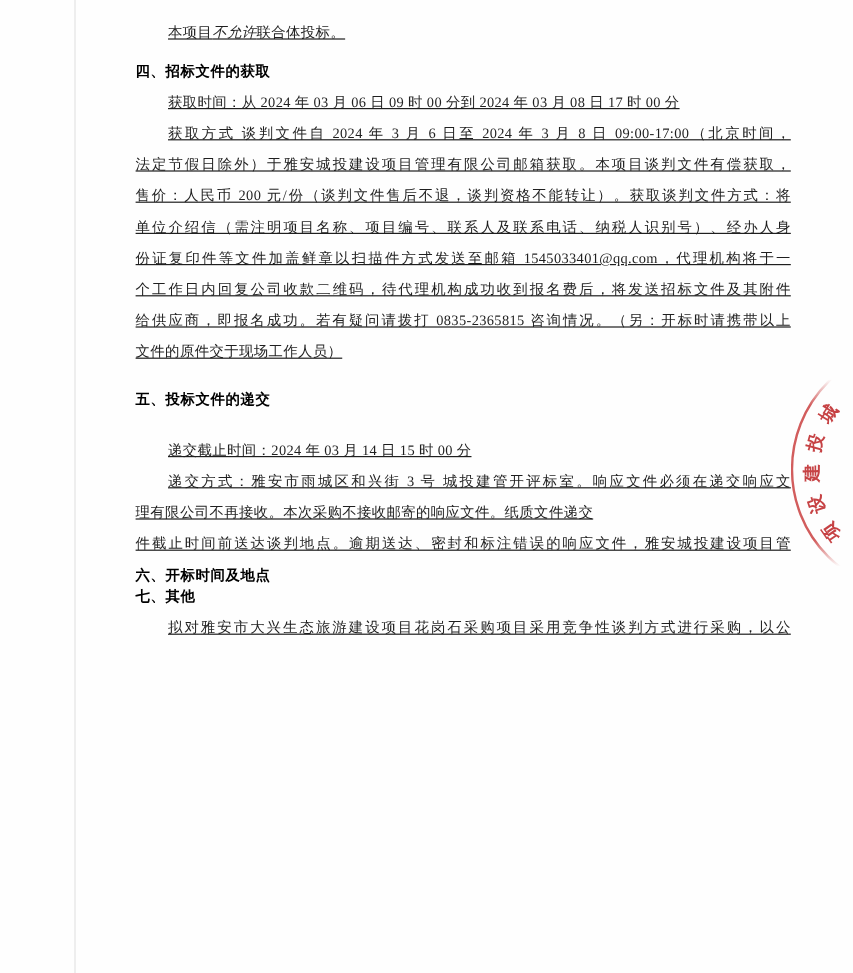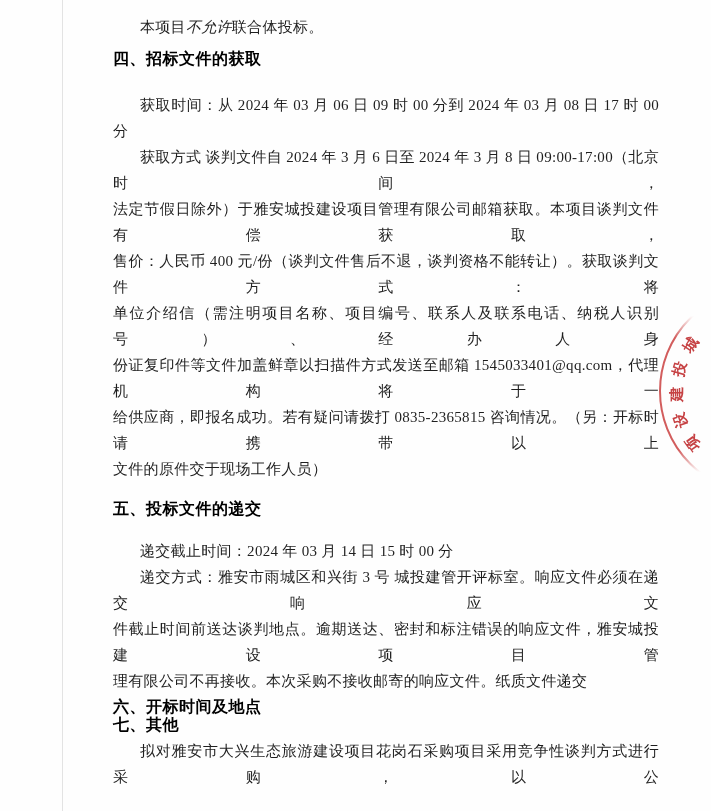--- a/index.html
+++ b/index.html
@@ -12,39 +12,40 @@
     color:#1f1f1f;
   }
   .scan-line{
     position:absolute;left:62px;top:0;width:1px;height:811px;
     background:#e3e3e3;
   }
   .content{
     position:absolute;left:113px;top:8px;width:546px;
   }
   .line{
-    font-size:15px;
+    font-size:12px;
     line-height:26px;
     text-align:justify;
     letter-spacing:0.3px;
+    text-decoration:underline;
   }
   .full{ text-align-last:justify; }
   .indent{ text-indent:27px; }
   .intro{ margin-top:6px; }
   .intro .em{ font-style:italic; }
   .heading{
     font-family:"Liberation Sans","DejaVu Sans",sans-serif;
     font-weight:bold;
-    font-size:16px;
+    font-size:12px;
     line-height:26px;
     color:#000;
     letter-spacing:0.5px;
   }
   .h4{margin-top:6px;}
-  .p4{margin-top:20px;}
+  .p4{margin-top:0;}
   .h5{margin-top:14px;}
   .p5{margin-top:16px;}
   .h6{margin-top:0px;}
   .p6{margin-top:-8px;}
   .h7{margin-top:-4px;}
   .p7{margin-top:0px;}
   
   .seal{position:absolute;left:0;top:0;width:711px;height:811px;pointer-events:none;}
   .seal-arc-clip{
     position:absolute;left:659px;top:316px;width:52px;height:156px;
@@ -82,33 +83,34 @@
 
     <div class="line indent intro">
       <span>本项目</span><span class="em">不允许</span><span>联合体投标。</span>
     </div>
 
     <div class="heading h4">四、招标文件的获取</div>
     <div class="p4">
       <div class="line indent">获取时间：从 2024 年 03 月 06 日  09 时 00 分到 2024 年 03 月 08 日  17 时 00 分</div>
       <div class="line indent full">获取方式 谈判文件自 2024 年 3 月 6 日至 2024 年 3 月 8 日 09:00-17:00（北京时间，</div>
       <div class="line full">法定节假日除外）于雅安城投建设项目管理有限公司邮箱获取。本项目谈判文件有偿获取，</div>
-      <div class="line full">售价：人民币 400 元/份（谈判文件售后不退，谈判资格不能转让）。获取谈判文件方式：将</div>
+      <div class="line full">售价：人民币 200 元/份（谈判文件售后不退，谈判资格不能转让）。获取谈判文件方式：将</div>
       <div class="line full">单位介绍信（需注明项目名称、项目编号、联系人及联系电话、纳税人识别号）、经办人身</div>
       <div class="line full">份证复印件等文件加盖鲜章以扫描件方式发送至邮箱 1545033401@qq.com，代理机构将于一</div>
+      <div class="line full">个工作日内回复公司收款二维码，待代理机构成功收到报名费后，将发送招标文件及其附件</div>
       <div class="line full">给供应商，即报名成功。若有疑问请拨打 0835-2365815 咨询情况。（另：开标时请携带以上</div>
       <div class="line">文件的原件交于现场工作人员）</div>
     </div>
 
     <div class="heading h5">五、投标文件的递交</div>
     <div class="p5">
       <div class="line indent">递交截止时间：2024 年 03 月 14 日  15 时 00 分</div>
       <div class="line indent full">递交方式：雅安市雨城区和兴街 3 号  城投建管开评标室。响应文件必须在递交响应文</div>
+      <div class="line">理有限公司不再接收。本次采购不接收邮寄的响应文件。纸质文件递交</div>
       <div class="line full">件截止时间前送达谈判地点。逾期送达、密封和标注错误的响应文件，雅安城投建设项目管</div>
-      <div class="line">理有限公司不再接收。本次采购不接收邮寄的响应文件。纸质文件递交</div>
     </div>
 
     <div class="heading h6">六、开标时间及地点</div>
     <div class="p6">
     </div>
 
     <div class="heading h7">七、其他</div>
     <div class="p7">
       <div class="line indent full">拟对雅安市大兴生态旅游建设项目花岗石采购项目采用竞争性谈判方式进行采购，以公</div>
 

